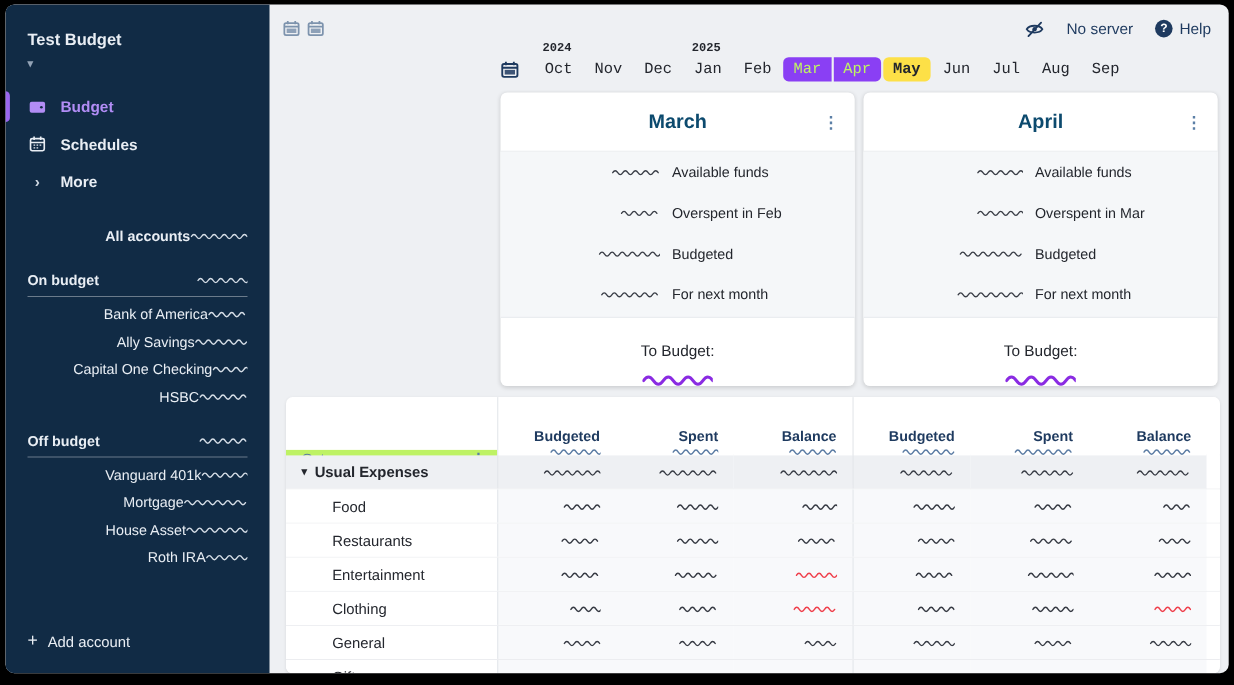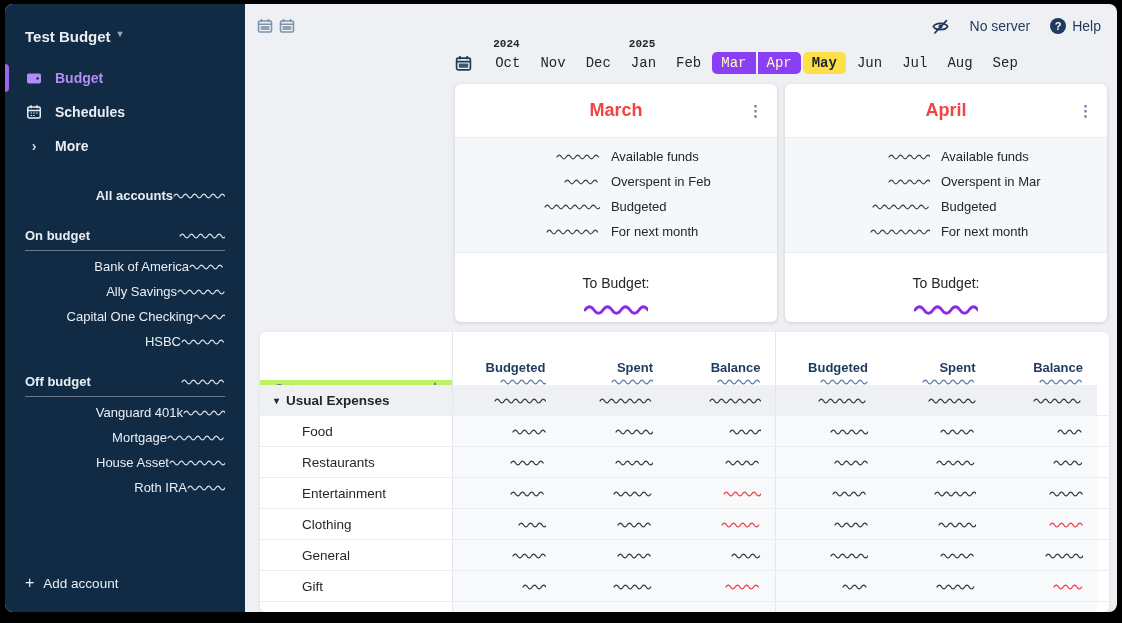--- a/index.html
+++ b/index.html
@@ -2,21 +2,21 @@
 <html><head>
 <meta charset="utf-8">
 <style>
   * { box-sizing: border-box; margin: 0; padding: 0; }
   body { font-family: "Liberation Sans", sans-serif; background:#000; }
   .frame { position:relative; width:1122px; height:623px; background:#000; border-radius:12px; overflow:hidden; }
   .app { position:absolute; left:5px; top:4px; right:5px; bottom:11px; border-radius:8px; overflow:hidden; display:flex; background:#eef0f3; }
 
   
   .sidebar { width:240px; flex:0 0 240px; background:#112b45; color:#e9eef4; display:flex; flex-direction:column; padding-bottom:14px; }
-  .budget-switcher { padding:24px 20px 16px; font-weight:700; font-size:15px; display:flex; align-items:flex-start; gap:7px; cursor:pointer; }
+  .budget-switcher { padding:24px 20px 16px; font-weight:700; font-size:15px; display:flex; align-items:flex-start; gap:7px; cursor:pointer;flex-direction:column; }
   .caret { color:#93a3b6; font-size:10px; }
   .nav-item { display:flex; align-items:center; gap:12px; padding:9px 20px; position:relative; font-weight:600; font-size:14px; color:#e9eef4; cursor:pointer; }
   .nav-item.active { color:#b28df5; }
   .active-bar { position:absolute; left:0; top:3px; bottom:3px; width:4px; background:#9a66ef; border-radius:0 4px 4px 0; }
   .nav-ic { width:18px; display:flex; align-items:center; justify-content:center; }
   .chev { font-size:14px; color:#cfd8e2; line-height:10px; }
   .acct-row { display:flex; justify-content:flex-end; align-items:center; padding:5px 20px; font-size:13px; cursor:pointer; }
   .acct-row .sq { color:#d5dde6; }
   .acct-row.all { font-weight:700; margin-top:20px; }
   .grp-hdr { font-weight:700; font-size:13px; border-bottom:1px solid rgba(255,255,255,.38); margin:16px 20px 3px; padding:4px 0 7px; display:flex; justify-content:space-between; align-items:center; cursor:pointer; }
@@ -31,34 +31,34 @@
   .view-ics span { cursor:pointer; display:flex; }
   .status { display:flex; align-items:center; gap:20px; color:#1e3a5f; font-size:14px; font-weight:500; }
   .status .eye { display:flex; cursor:pointer; }
   .help { display:flex; gap:6px; align-items:center; cursor:pointer; }
   .help-ic { width:16px; height:16px; border-radius:50%; background:#1e3a5f; color:#fff; font-size:11px; font-weight:700; display:flex; align-items:center; justify-content:center; }
 
   
   .monthnav { display:flex; align-items:center; justify-content:center; gap:2px; padding-top:16px; margin:-6px 10px 8px 170px; position:relative; left:-20px; }
   .mn-cal { color:#1e3a5f; display:flex; margin-right:12px; cursor:pointer; }
   .mchip { font-size:14px; color:#23262d; padding:3px 9px; border-radius:5px; position:relative; cursor:pointer;font-family:Liberation Mono, monospace; }
-  .mchip.sel { background:#8a3ff4; color:#fef9c3; border-radius:0; }
+  .mchip.sel { background:#8a3ff4; color:#bef264; border-radius:0; }
   .mchip.sel-first { border-radius:5px 0 0 5px; }
   .mchip.sel-last { border-radius:0 5px 5px 0; }
   .mchip.cur { background:#fde047; font-weight:700; }
   .ym { position:absolute; top:-14px; left:7px; font-size:11px; font-weight:700; color:#23262d; white-space:nowrap; }
 
   
   .content { padding:0 8px 0 15px; flex:1; display:flex; flex-direction:column; overflow:hidden; }
   .cards { display:flex; gap:8px; margin:2px 2px 10px 195px; }
   .card { flex:1; background:#fff; border-radius:6px; box-shadow:0 1px 4px rgba(0,0,0,.14); min-height:238px; display:flex; flex-direction:column; }
   .card-head { display:flex; align-items:center; justify-content:center; position:relative; height:54px; border-bottom:1px solid #eceef0; }
-  .card-title { font-size:18px; font-weight:600; color:#ef4444; }
+  .card-title { font-size:18px; font-weight:600; color:#0c4a6e; }
   .kebab { position:absolute; right:14px; color:#5b7fa6; font-size:15px; font-weight:700; cursor:pointer; letter-spacing:0; }
-  .card-summary { background:#f5f7f9; border-bottom:1px solid #e9ecef; padding:11px 0 13px; display:flex; flex-direction:column; gap:10px; }
+  .card-summary { background:#f5f7f9; border-bottom:1px solid #e9ecef; padding:11px 0 13px; display:flex; flex-direction:column; gap:22px; }
   .srow { display:flex; align-items:center; gap:11px; }
   .samt { width:45%; display:flex; justify-content:flex-end; color:#3a3e47; }
   .slbl { font-size:13px; color:#23262d; }
   .card-tobudget { display:flex; flex-direction:column; align-items:center; padding-top:22px; gap:12px; }
   .tb-label { font-size:14px; color:#23262d; }
   .tb-amt { color:#8a2be2; cursor:pointer; display:flex; }
 
   
   .btable { background:#fff; border-radius:6px; box-shadow:0 1px 3px rgba(0,0,0,.10); overflow:hidden; }
   .trow { display:grid; grid-template-columns:192px repeat(6,1fr) 12px; align-items:stretch; height:31px; }

